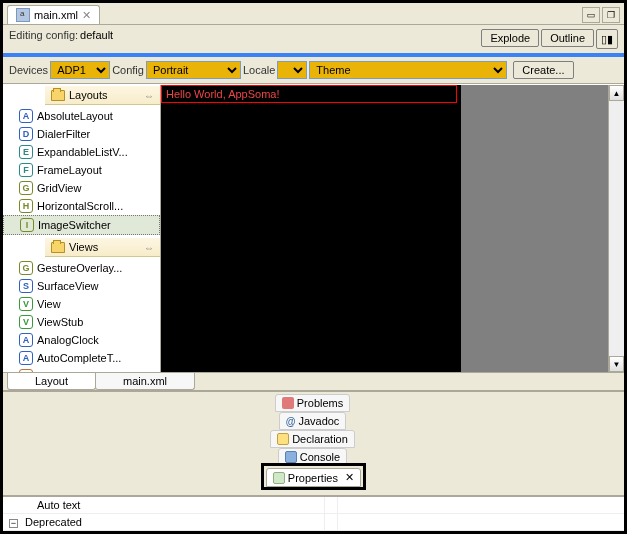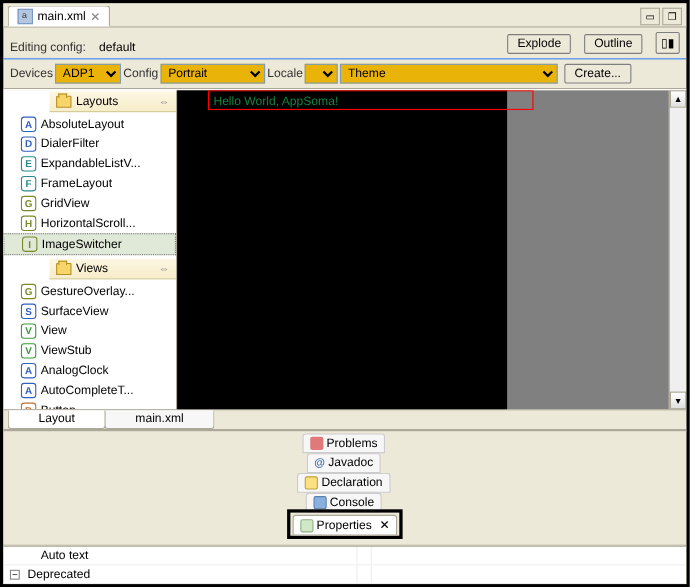--- a/index.html
+++ b/index.html
@@ -6,21 +6,21 @@
 body { background: #ece9d8; width: 627px; height: 534px; border: 3px solid #000; display: flex; flex-direction: column; overflow: hidden; }
 
 .editor-tabs { display: flex; align-items: center; background: #ece9d8; border-bottom: 1px solid #aca899; padding: 2px 4px 0; }
 .editor-tab { display: flex; align-items: center; gap: 4px; background: #fff; border: 1px solid #aca899; border-bottom: none; padding: 2px 8px; border-radius: 3px 3px 0 0; }
 .editor-tab .icon-box { width: 14px; height: 14px; background: #b5c7e0; border: 1px solid #7a98c0; display: inline-block; position: relative; }
 .editor-tab .icon-box::after { content: "a"; font-size: 8px; position: absolute; left: 3px; top: 0; color: #333; }
 .editor-tab .close-x { font-family: sans-serif; color: #888; }
 .right-icons { margin-left: auto; display: flex; gap: 2px; }
 .win-btn { width: 18px; height: 16px; background: #ece9d8; border: 1px solid #aca899; display: inline-flex; align-items: center; justify-content: center; font-size: 9px; }
 
-.toolbar-row { display: flex; align-items: flex-end; padding: 4px 6px; gap: 12px; border-bottom: 1px solid #3b82f6; }
+.toolbar-row { display: flex; align-items: flex-start; padding: 4px 6px; gap: 2px; border-bottom: 4px solid #3b82f6; }
 .toolbar-row .spacer { flex: 1; }
 .btn { background: #ece9d8; border: 1px solid #7f7f7f; padding: 2px 8px; cursor: pointer; border-radius: 2px; }
 .small-btn { width: 22px; height: 20px; padding: 0; display: inline-flex; align-items: center; justify-content: center; }
 select { background: #eab308; border: 1px solid #7f9db9; height: 18px; font-size: 11px; padding: 0 2px; }
 label { color: #333; }
 
 .config-row { display: flex; align-items: center; padding: 4px 6px; gap: 2px; border-bottom: 1px solid #aca899; }
 .config-row label { margin-right: 0; }
 
 .main-area { display: flex; flex: 1; overflow: hidden; border-top: 1px solid #fff; }
@@ -35,21 +35,21 @@
 .palette-sel { background: #e0e8d8; border: 1px dotted #777; }
 .letter-icon { width: 14px; height: 14px; border: 1.5px solid; border-radius: 3px; display: inline-flex; align-items: center; justify-content: center; font-weight: bold; font-size: 9px; }
 .li-blue { border-color: #3060c0; color: #3060c0; }
 .li-teal { border-color: #2a8a8a; color: #2a8a8a; }
 .li-olive { border-color: #7a8a2a; color: #7a8a2a; }
 .li-green { border-color: #3a9a3a; color: #3a9a3a; }
 .li-orange { border-color: #c07030; color: #c07030; }
 
 .canvas-wrap { flex: 1; display: flex; background: #808080; position: relative; }
 .canvas { background: #000; margin: 0 0 0 0; width: 300px; height: 337px; position: relative; }
-.hello-box { position: absolute; left: 0; top: 0; width: 296px; border: 1px solid #ff0000; color: #15803d; padding: 1px 4px; font-size: 12px; margin-left: 28px; }
+.hello-box { position: absolute; left: 0; top: 0; width: 296px; border: 1px solid #ff0000; color: #ef4444; padding: 1px 4px; font-size: 12px; }
 .vscroll { width: 16px; background: #ece9d8; border-left: 1px solid #aca899; display: flex; flex-direction: column; margin-left: auto; }
 .vscroll .arrow { height: 16px; background: linear-gradient(#fff,#e0e0e0); border: 1px solid #aca899; display: flex; align-items: center; justify-content: center; font-size: 8px; }
 .vscroll .track { flex: 1; background: #efefef; }
 
 .bottom-tabs { display: flex; background: #ece9d8; border-top: 1px solid #aca899; padding: 0 4px; }
 .bottom-tab { border: 1px solid #aca899; border-top: none; padding: 2px 27px; background: #f7f7f7; border-radius: 0 0 3px 3px; margin-right: -1px; cursor: pointer; text-align: center; }
 .bottom-tab.active { background: #fff; }
 
 .views-bar { display: flex; align-items: center; background: #ece9d8; padding: 2px 4px; border-top: 2px solid #aca899; position: relative; flex-direction: column; }
 .view-tab { display: flex; align-items: center; gap: 3px; padding: 2px 6px; border: 1px solid #ccc; border-radius: 3px 3px 0 0; margin-right: 2px; background: #f7f7f7; cursor: pointer; }

